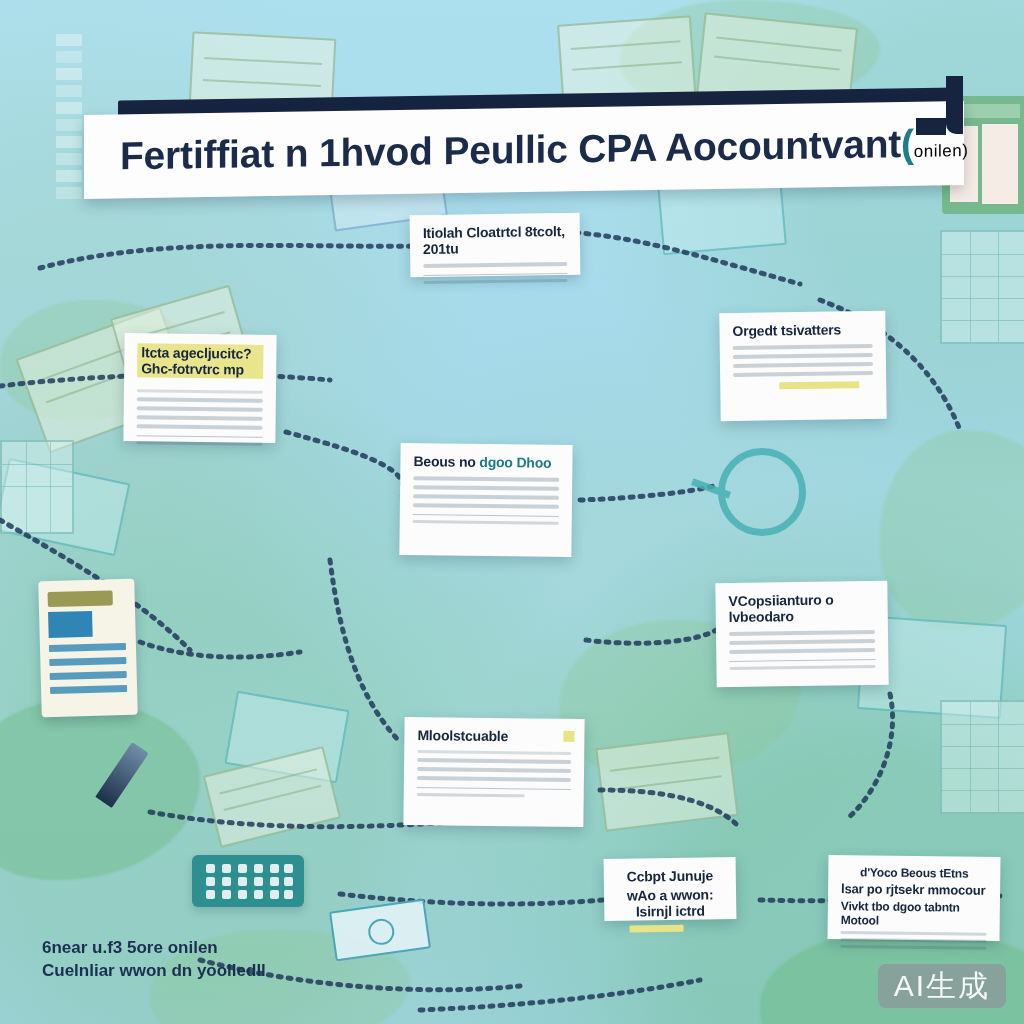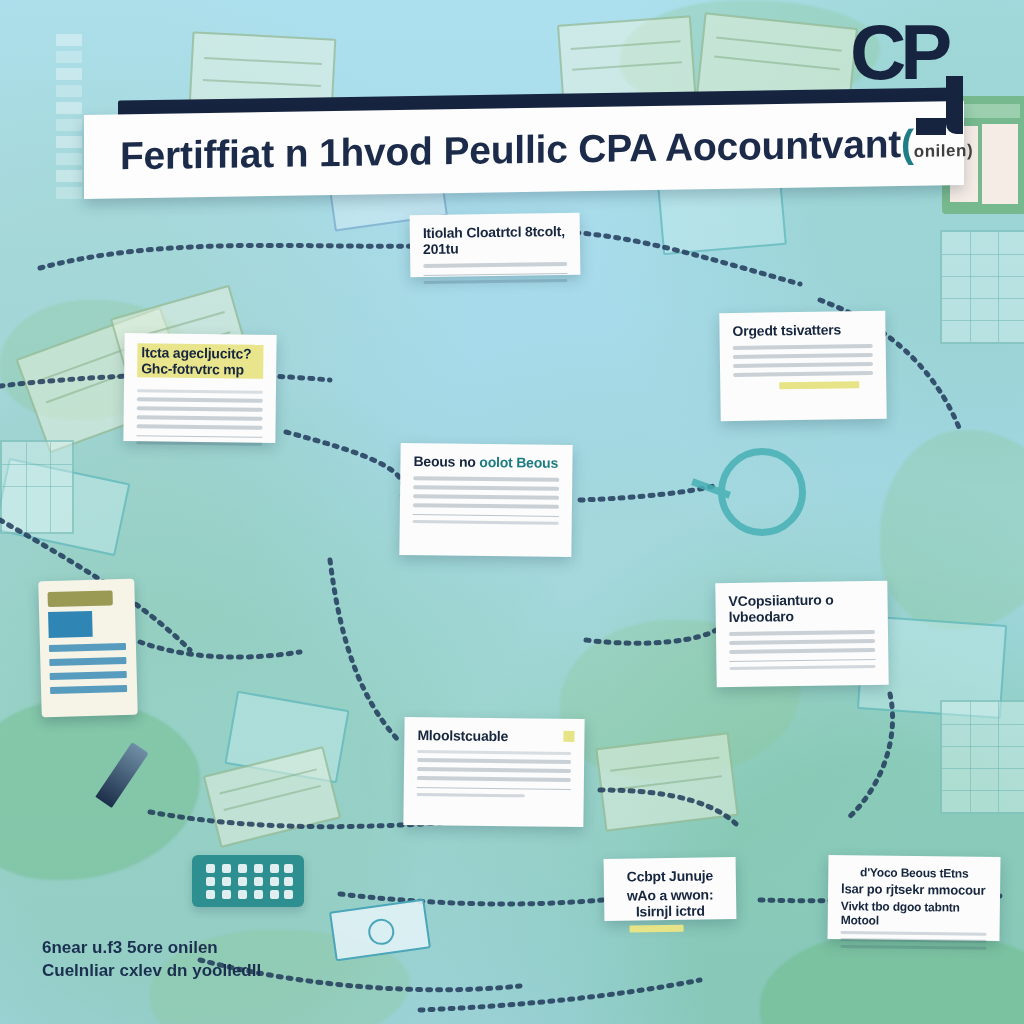--- a/index.html
+++ b/index.html
@@ -50,21 +50,21 @@
   
   .ribbon-shadow{position:absolute;left:118px;top:94px;width:840px;height:96px;background:#16243f;
      transform:skewY(-0.9deg);border-radius:2px;}
   .ribbon{position:absolute;left:84px;top:108px;width:880px;height:84px;background:#fdfdfd;
      transform:skewY(-0.9deg);box-shadow:0 6px 14px rgba(10,30,50,.22);}
   .ribbon-inner{position:absolute;left:84px;top:108px;width:880px;height:84px;display:flex;
      align-items:center;padding-left:36px;box-sizing:border-box;transform:skewY(-0.9deg);}
   .ribbon-title{font-size:39px;font-weight:bold;color:#1b2b49;letter-spacing:-.2px;
      white-space:nowrap;}
   .ribbon-title .paren{color:#1f7d86;font-weight:bold;}
-  .ribbon-title .sub{color:#404040;font-size:17px;font-weight:bold;letter-spacing:.5px;}
+  .ribbon-title .sub{color:#000000;font-size:17px;font-weight:normal;letter-spacing:.5px;}
 
   
   .logo{position:absolute;right:44px;top:14px;width:130px;height:120px;}
   .logo-text{position:absolute;left:0;top:0;font-size:78px;line-height:76px;font-weight:bold;
      color:#16243f;letter-spacing:-6px;}
   .logo-tail{position:absolute;left:96px;top:62px;width:17px;height:58px;background:#16243f;
      border-bottom-left-radius:10px;}
   .logo-tail::after{content:"";position:absolute;left:-30px;top:42px;width:30px;height:17px;background:#16243f;}
 
   
@@ -219,21 +219,20 @@
 
   <div class="ribbon-shadow"></div>
   <div class="ribbon"></div>
   <div class="ribbon-inner">
     <div class="ribbon-title">
       <span>Fertiffiat n 1hvod Peullic CPA Aocountvant</span><span class="paren">(</span><span class="sub">onilen)</span>
     </div>
   </div>
 
   <div class="logo">
-    <div class="logo-text">CP</div>
     <div class="logo-tail"></div>
   </div>
 
   <div class="card tilt-a" style="left:410px;top:214px;width:170px;height:62px;">
     <h4>Itiolah Cloatrtcl 8tcolt, 201tu</h4>
     <div class="ln s"></div>
     <div class="rule"></div>
     <div class="cap"></div>
   </div>
 
@@ -251,21 +250,21 @@
   <div class="card tilt-a" style="left:720px;top:312px;width:166px;height:108px;">
     <h4>Orgedt tsivatters</h4>
     <div class="ln s"></div>
     <div class="ln s"></div>
     <div class="ln s"></div>
     <div class="ln s"></div>
     <div class="hl" style="margin-left:46px;margin-right:14px;"></div>
   </div>
 
   <div class="card tilt-b" style="left:400px;top:444px;width:172px;height:112px;">
-    <h4><span>Beous no</span> <span class="t2">oolot Beous</span></h4>
+    <h4><span>Beous no</span> <span class="t2">dgoo Dhoo</span></h4>
     <div class="ln s"></div>
     <div class="ln s"></div>
     <div class="ln s"></div>
     <div class="ln s"></div>
     <div class="rule"></div>
     <div class="cap"></div>
   </div>
 
   <div class="card tilt-a" style="left:716px;top:582px;width:172px;height:104px;">
     <h4>VCopsiianturo o lvbeodaro</h4>
@@ -331,17 +330,18 @@
     <div class="k" style="left:78px;top:35px;"></div>
       <div class="k" style="left:92px;top:35px;"></div>
   </div>
 
   <div class="mag"></div>
   <div class="pen"></div>
   <div class="note"></div>
 
   <div class="capline">
     <div>6near u.f3 5ore onilen</div>
-    <div>Cuelnliar cxlev dn yoolledll</div>
-  </div>
-
+    <div>Cuelnliar wwon dn yoolledll</div>
+  </div>
+
+  <div class="watermark">AI生成</div>
 
 </div>
 
 </body></html>

